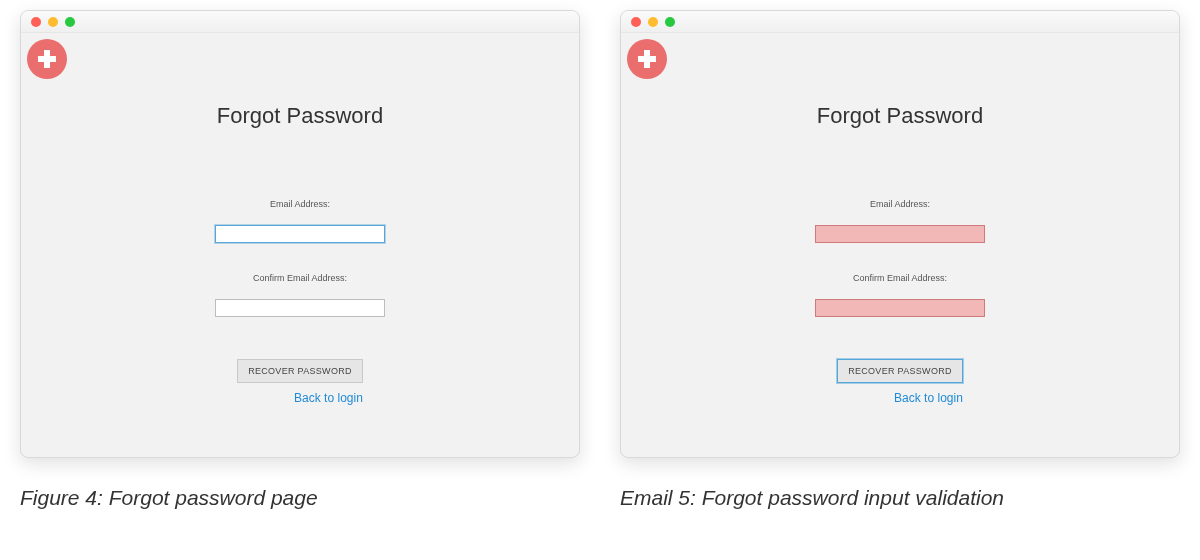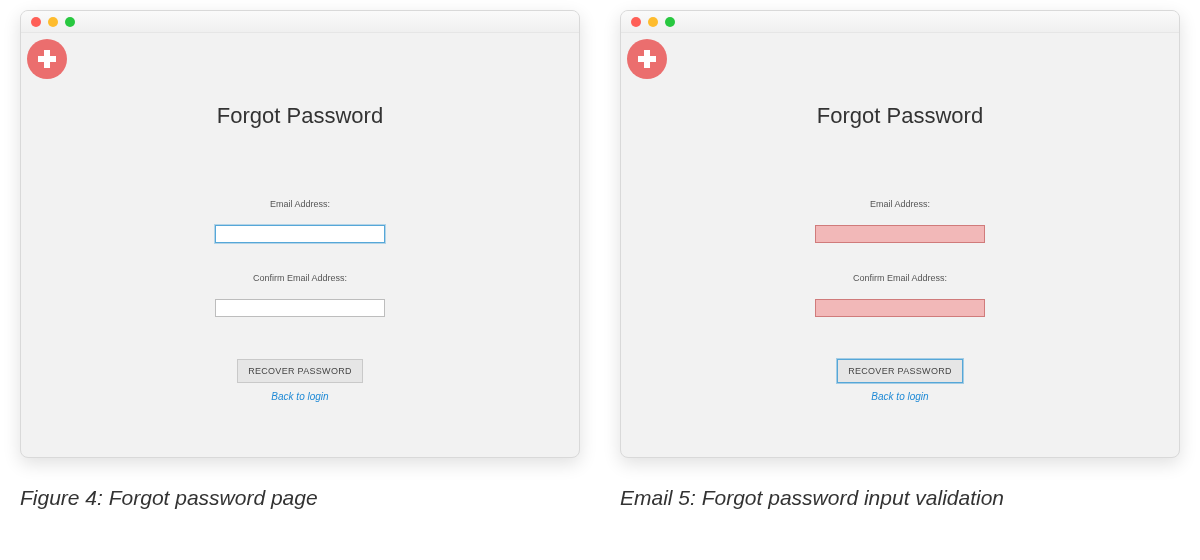--- a/index.html
+++ b/index.html
@@ -109,42 +109,41 @@
     }
     .text-input.error {
       background: #f2b8b8;
       border: 1px solid #d07b7b;
     }
 
     .action-area {
       margin-top: 28px;
       display: flex;
       flex-direction: column;
-      align-items: center;
+      align-items: flex-end;
       gap: 8px;
     }
     .recover-btn {
       font-size: 9px;
       letter-spacing: 0.3px;
       color: #444;
       background: #e6e6e6;
       border: 1px solid #c9c9c9;
       padding: 6px 10px;
       cursor: pointer;
     }
     .recover-btn.focused {
       border: 1px solid #56a7d8;
       outline: 1px solid rgba(86,167,216,0.5);
     }
     .back-link {
-      font-size: 10px;
+      font-size: 12px;
       color: #1f8ad6;
       text-decoration: none;
       cursor: pointer;
-      font-style: italic;
     }
 
     .caption {
       font-style: italic;
       font-size: 21px;
       color: #333;
       margin-top: 28px;
     }
   </style>
 </head>

